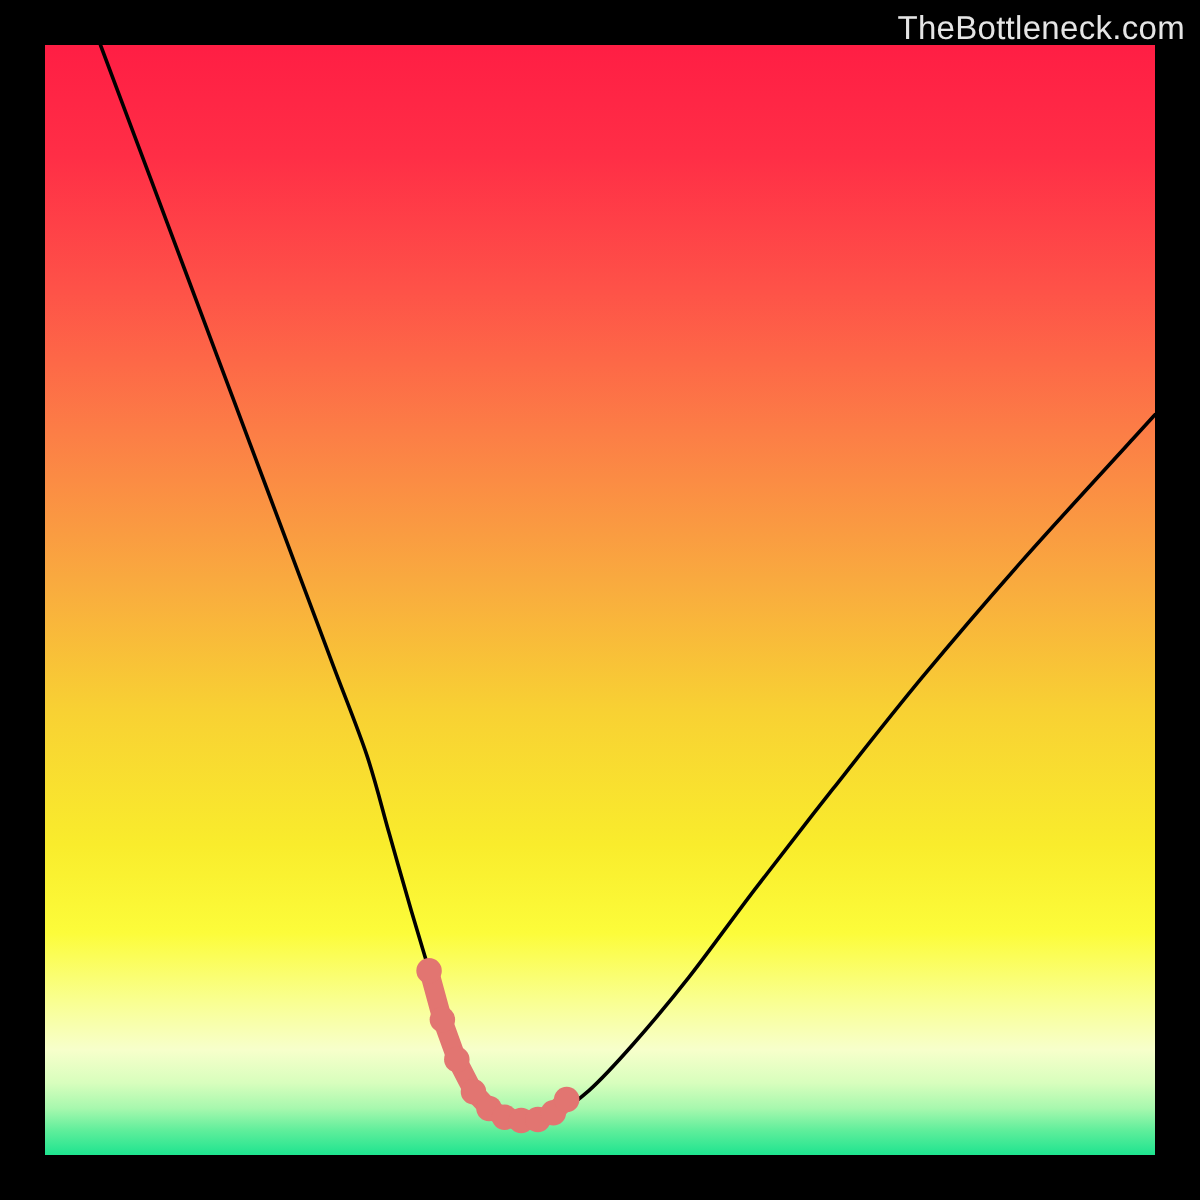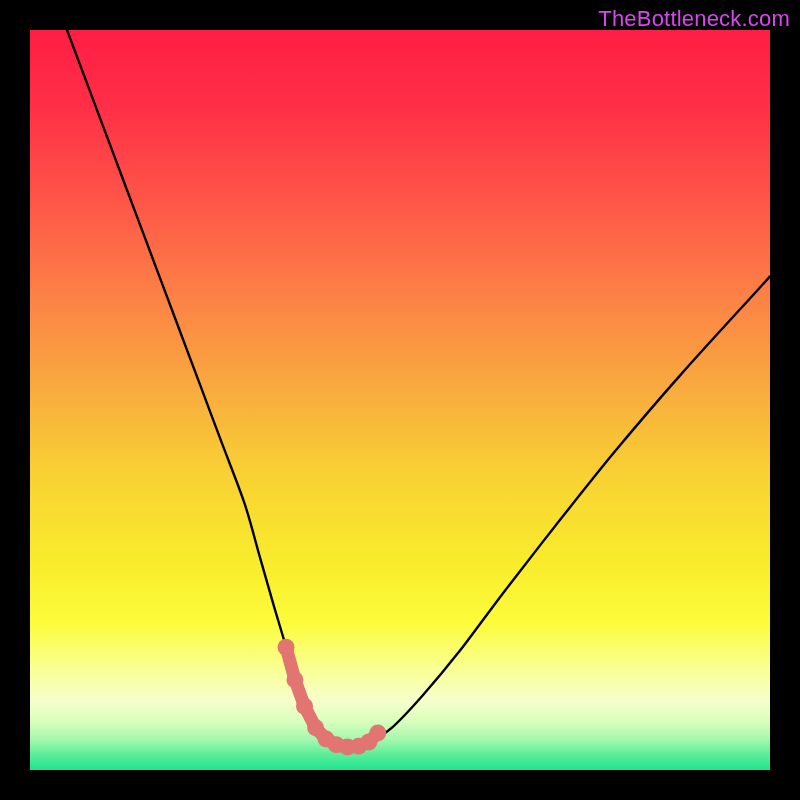--- a/index.html
+++ b/index.html
@@ -20,21 +20,21 @@
     overflow: hidden;
   }
   .gradient-bg {
     position: absolute;
     inset: 0;
   }
   .watermark {
     position: absolute;
     top: 6px;
     right: 10px;
-    color: #d946ef;
+    color: #e5e5e5;
     font-size: 22px;
     font-weight: 500;
     letter-spacing: 0.2px;
     text-align: right;
     user-select: none;
   }
   .chart-svg {
     position: absolute;
     inset: 0;
     width: 740px;

